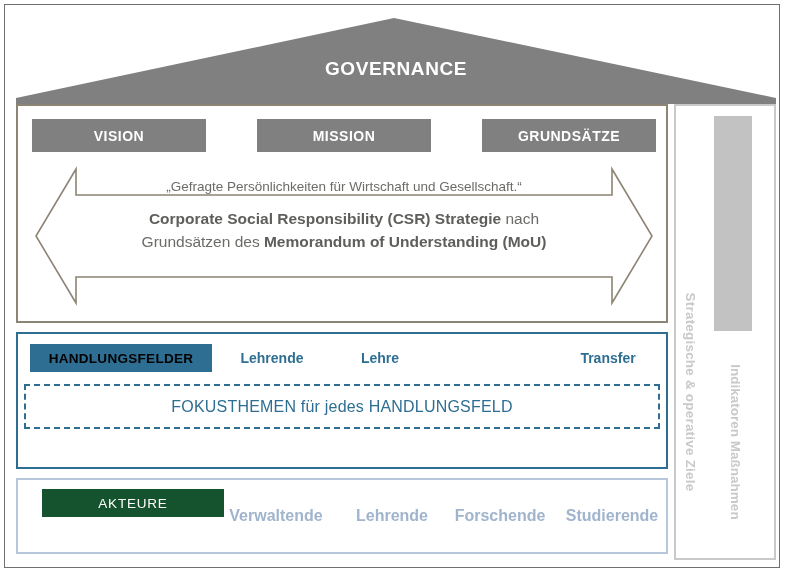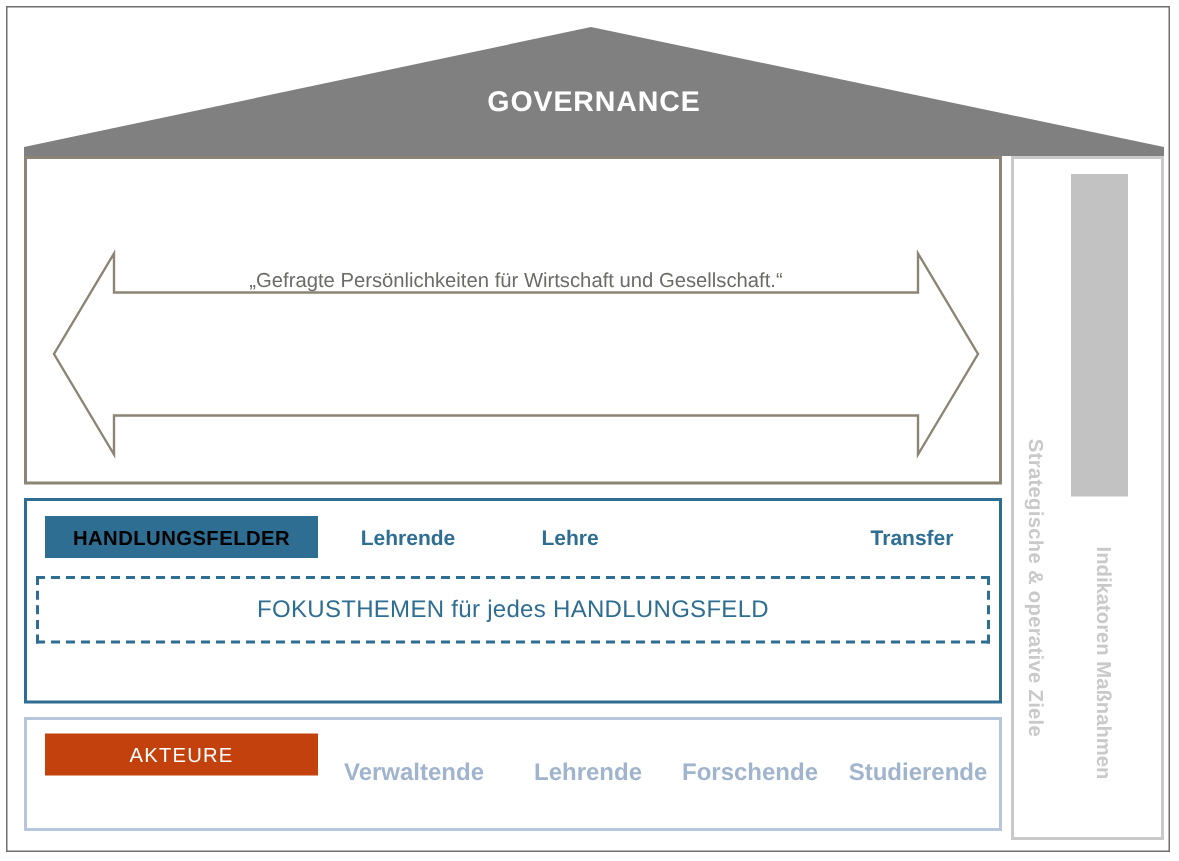--- a/index.html
+++ b/index.html
@@ -192,25 +192,25 @@
     left: 0;
     top: 374px;
     width: 652px;
     height: 76px;
     border: 2px solid #b6c6db;
     box-sizing: border-box;
     background: #ffffff;
   }
   #ak-badge {
     position: absolute;
-    left: 12px;
+    left: 24px;
     top: 9px;
     width: 182px;
     height: 28px;
-    background: #c2410c;
+    background: #14532d;
     color: #ffffff;
     font-size: 13.5px;
     letter-spacing: 0.8px;
     display: flex;
     align-items: center;
     justify-content: center;
   }
   .ak-role {
     position: absolute;
     top: 24px;
@@ -299,26 +299,35 @@
     <svg width="760" height="90" viewBox="0 0 760 90">
       <polygon points="378,4 760,84 760,90 0,90 0,84" fill="#808080"></polygon>
     </svg>
     <div id="roof-label">GOVERNANCE</div>
   </div>
 
   <div id="main-col">
 
     <div id="strategy-panel">
 
+      <div class="vmg-row">
+        <div class="vmg-box b0">VISION</div>
+        <div class="vmg-box b1">MISSION</div>
+        <div class="vmg-box b2">GRUNDSÄTZE</div>
+      </div>
 
       <div id="arrow-area">
         <svg id="arrow-svg" viewBox="0 0 632 155">
           <polygon points="48,10 48,36 584,36 584,10 624,77 584,144 584,118 48,118 48,144 8,77" fill="none" stroke="#8c8474" stroke-width="1.6"></polygon>
         </svg>
         <div class="arrow-text" id="quote-line">„Gefragte Persönlichkeiten für Wirtschaft und Gesellschaft.“</div>
+        <div class="arrow-text" id="csr-block">
+          <div><b>Corporate Social Responsibility (CSR) Strategie</b><span> nach</span></div>
+          <div><span>Grundsätzen des </span><b>Memorandum of Understanding (MoU)</b></div>
+        </div>
       </div>
     </div>
 
     <div id="hf-panel">
       <div id="hf-badge">HANDLUNGSFELDER</div>
       <div class="hf-field f0">Lehrende</div>
       <div class="hf-field f1">Lehre</div>
       <div class="hf-field f3">Transfer</div>
       <div id="fokus-box">FOKUSTHEMEN für jedes HANDLUNGSFELD</div>
     </div>

